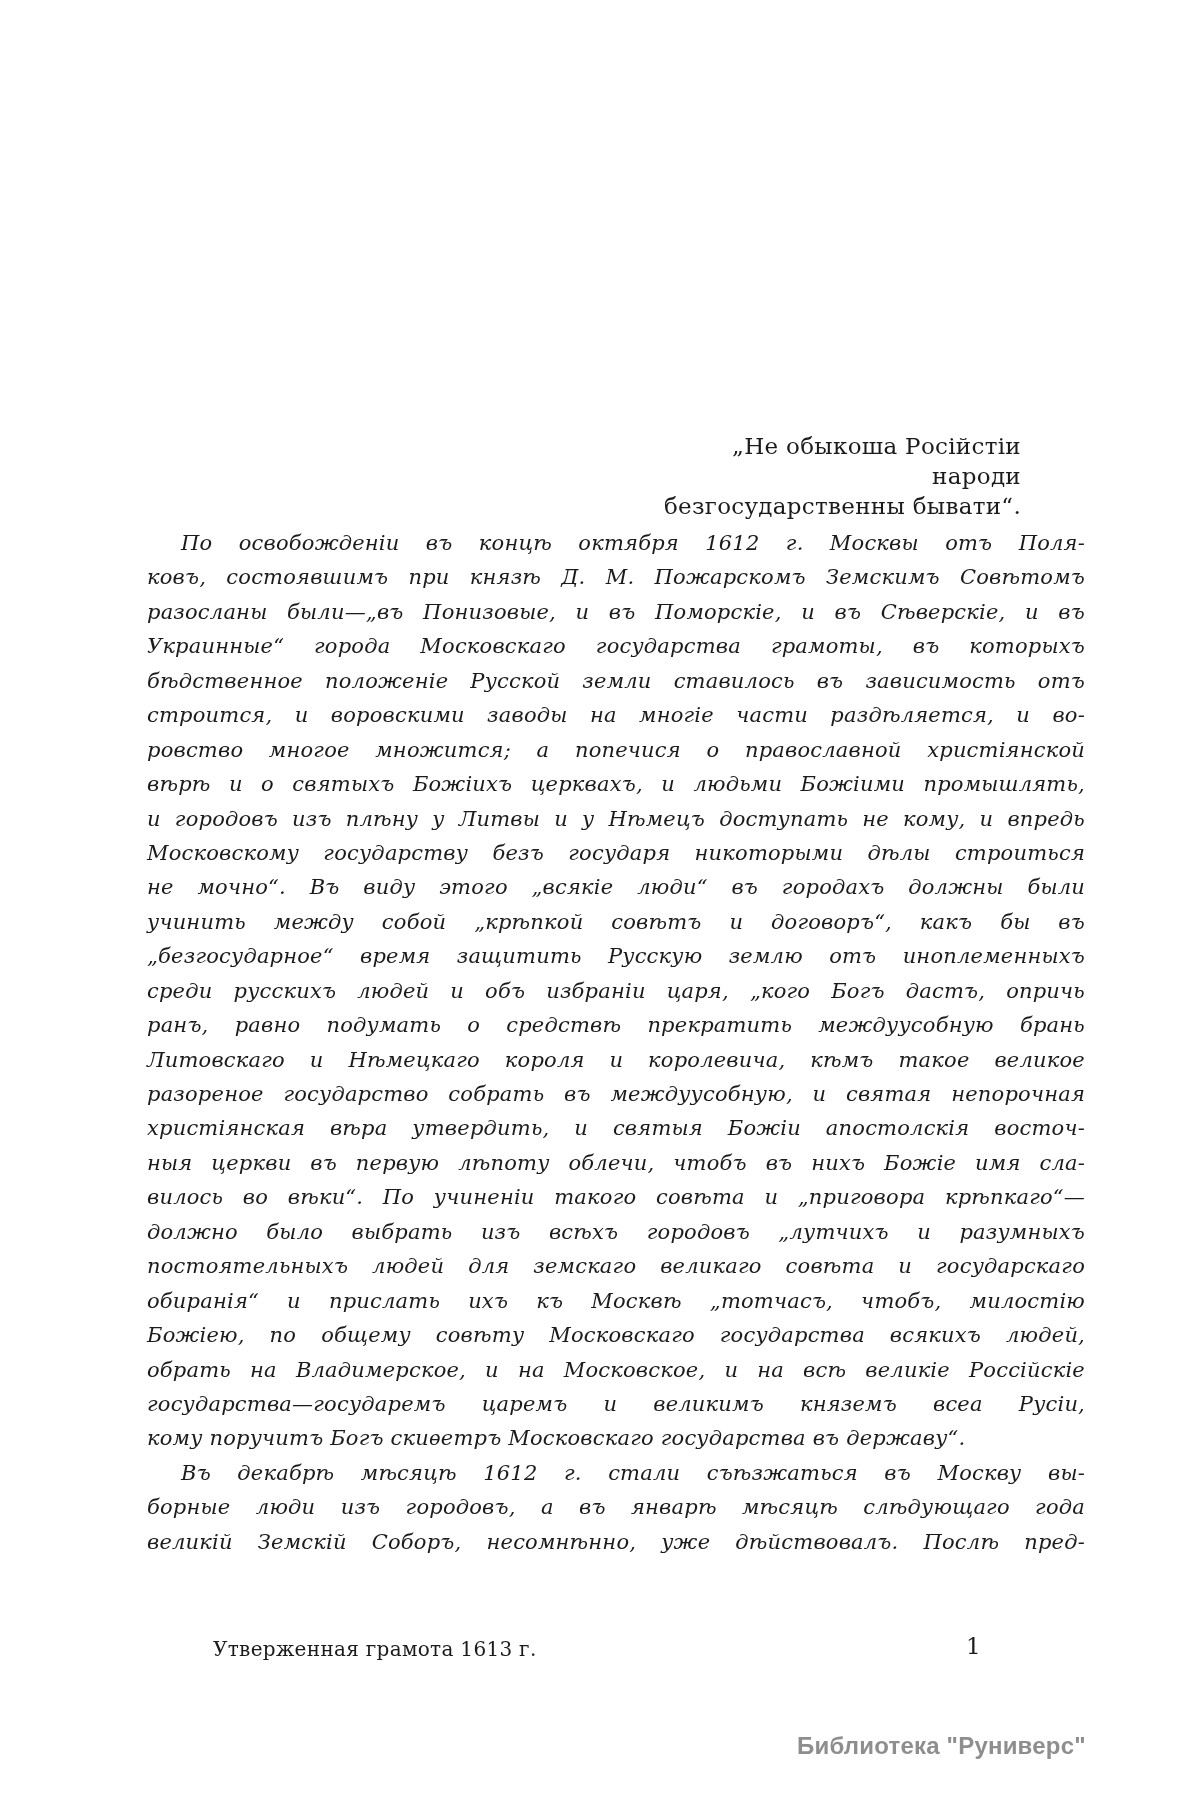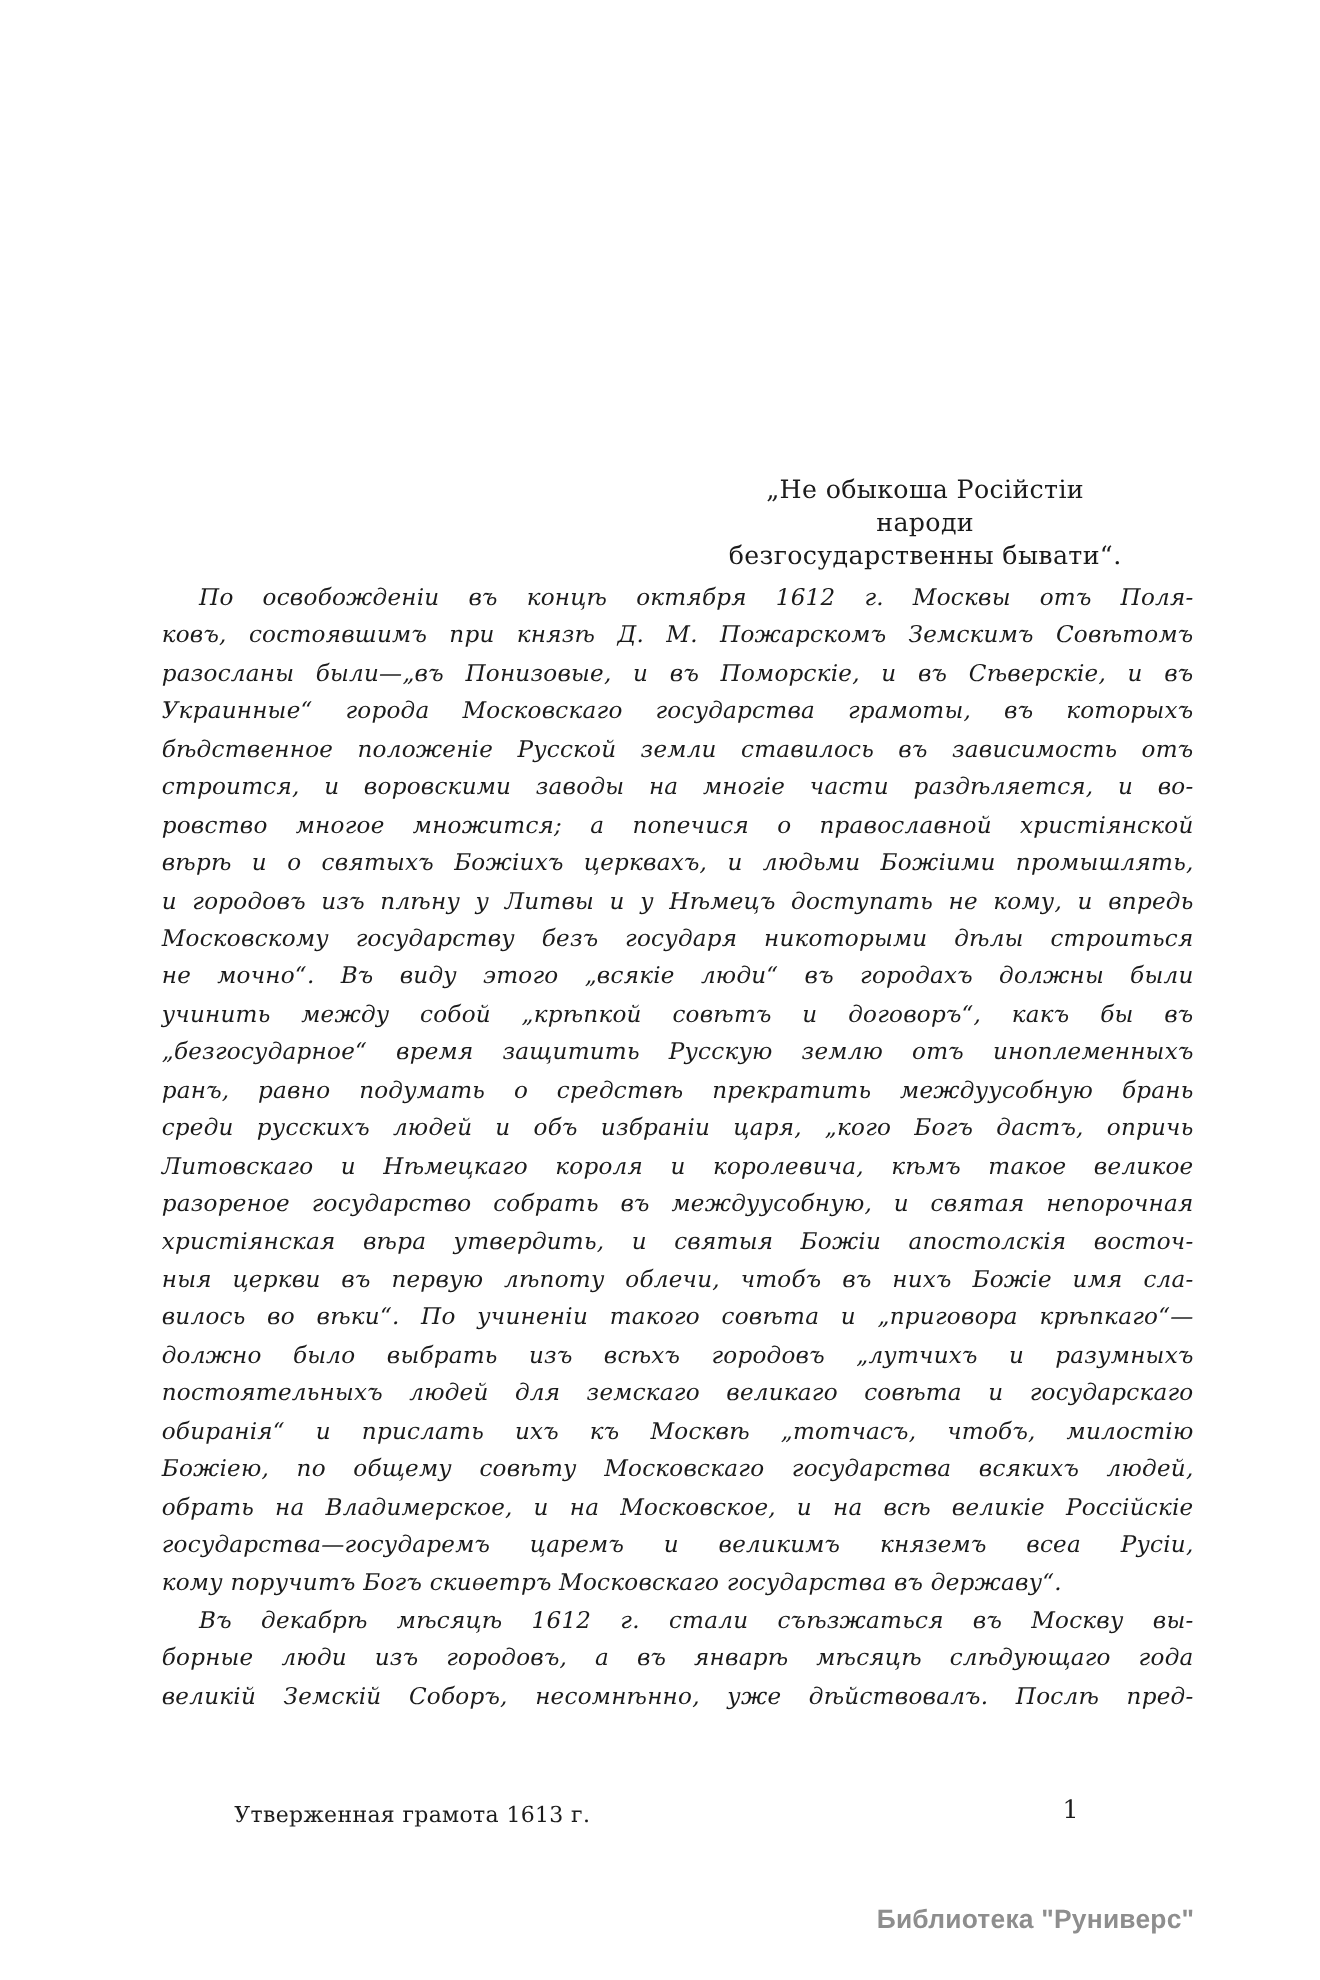--- a/index.html
+++ b/index.html
@@ -17,21 +17,21 @@
     color: #1b1b1b;
   }
   .epigraph {
     position: absolute;
     left: 661px;
     top: 431px;
     width: 360px;
     font-size: 23px;
     line-height: 30px;
     letter-spacing: 0.3px;
-    text-align: center;
+    text-align: right;
   }
   .body-text {
     position: absolute;
     left: 147px;
     top: 526px;
     width: 938px;
     font-size: 21px;
     line-height: 34.45px;
     letter-spacing: 0.2px;
     font-style: italic;
@@ -91,22 +91,22 @@
       <div class="line">Украинные“ города Московскаго государства грамоты, въ которыхъ</div>
       <div class="line">бѣдственное положеніе Русской земли ставилось въ зависимость отъ</div>
       <div class="line">строится, и воровскими заводы на многіе части раздѣляется, и во-</div>
       <div class="line">ровство многое множится; а попечися о православной христіянской</div>
       <div class="line">вѣрѣ и о святыхъ Божіихъ церквахъ, и людьми Божіими промышлять,</div>
       <div class="line">и городовъ изъ плѣну у Литвы и у Нѣмецъ доступать не кому, и впредь</div>
       <div class="line">Московскому государству безъ государя никоторыми дѣлы строиться</div>
       <div class="line">не мочно“. Въ виду этого „всякіе люди“ въ городахъ должны были</div>
       <div class="line">учинить между собой „крѣпкой совѣтъ и договоръ“, какъ бы въ</div>
       <div class="line">„безгосударное“ время защитить Русскую землю отъ иноплеменныхъ</div>
+      <div class="line">среди русскихъ людей и объ избраніи царя, „кого Богъ дастъ, опричь</div>
       <div class="line">ранъ, равно подумать о средствѣ прекратить междуусобную брань</div>
-      <div class="line">среди русскихъ людей и объ избраніи царя, „кого Богъ дастъ, опричь</div>
       <div class="line">Литовскаго и Нѣмецкаго короля и королевича, кѣмъ такое великое</div>
       <div class="line">разореное государство собрать въ междуусобную, и святая непорочная</div>
       <div class="line">христіянская вѣра утвердить, и святыя Божіи апостолскія восточ-</div>
       <div class="line">ныя церкви въ первую лѣпоту облечи, чтобъ въ нихъ Божіе имя сла-</div>
       <div class="line">вилось во вѣки“. По учиненіи такого совѣта и „приговора крѣпкаго“—</div>
       <div class="line">должно было выбрать изъ всѣхъ городовъ „лутчихъ и разумныхъ</div>
       <div class="line">постоятельныхъ людей для земскаго великаго совѣта и государскаго</div>
       <div class="line">обиранія“ и прислать ихъ къ Москвѣ „тотчасъ, чтобъ, милостію</div>
       <div class="line">Божіею, по общему совѣту Московскаго государства всякихъ людей,</div>
       <div class="line">обрать на Владимерское, и на Московское, и на всѣ великіе Россійскіе</div>

